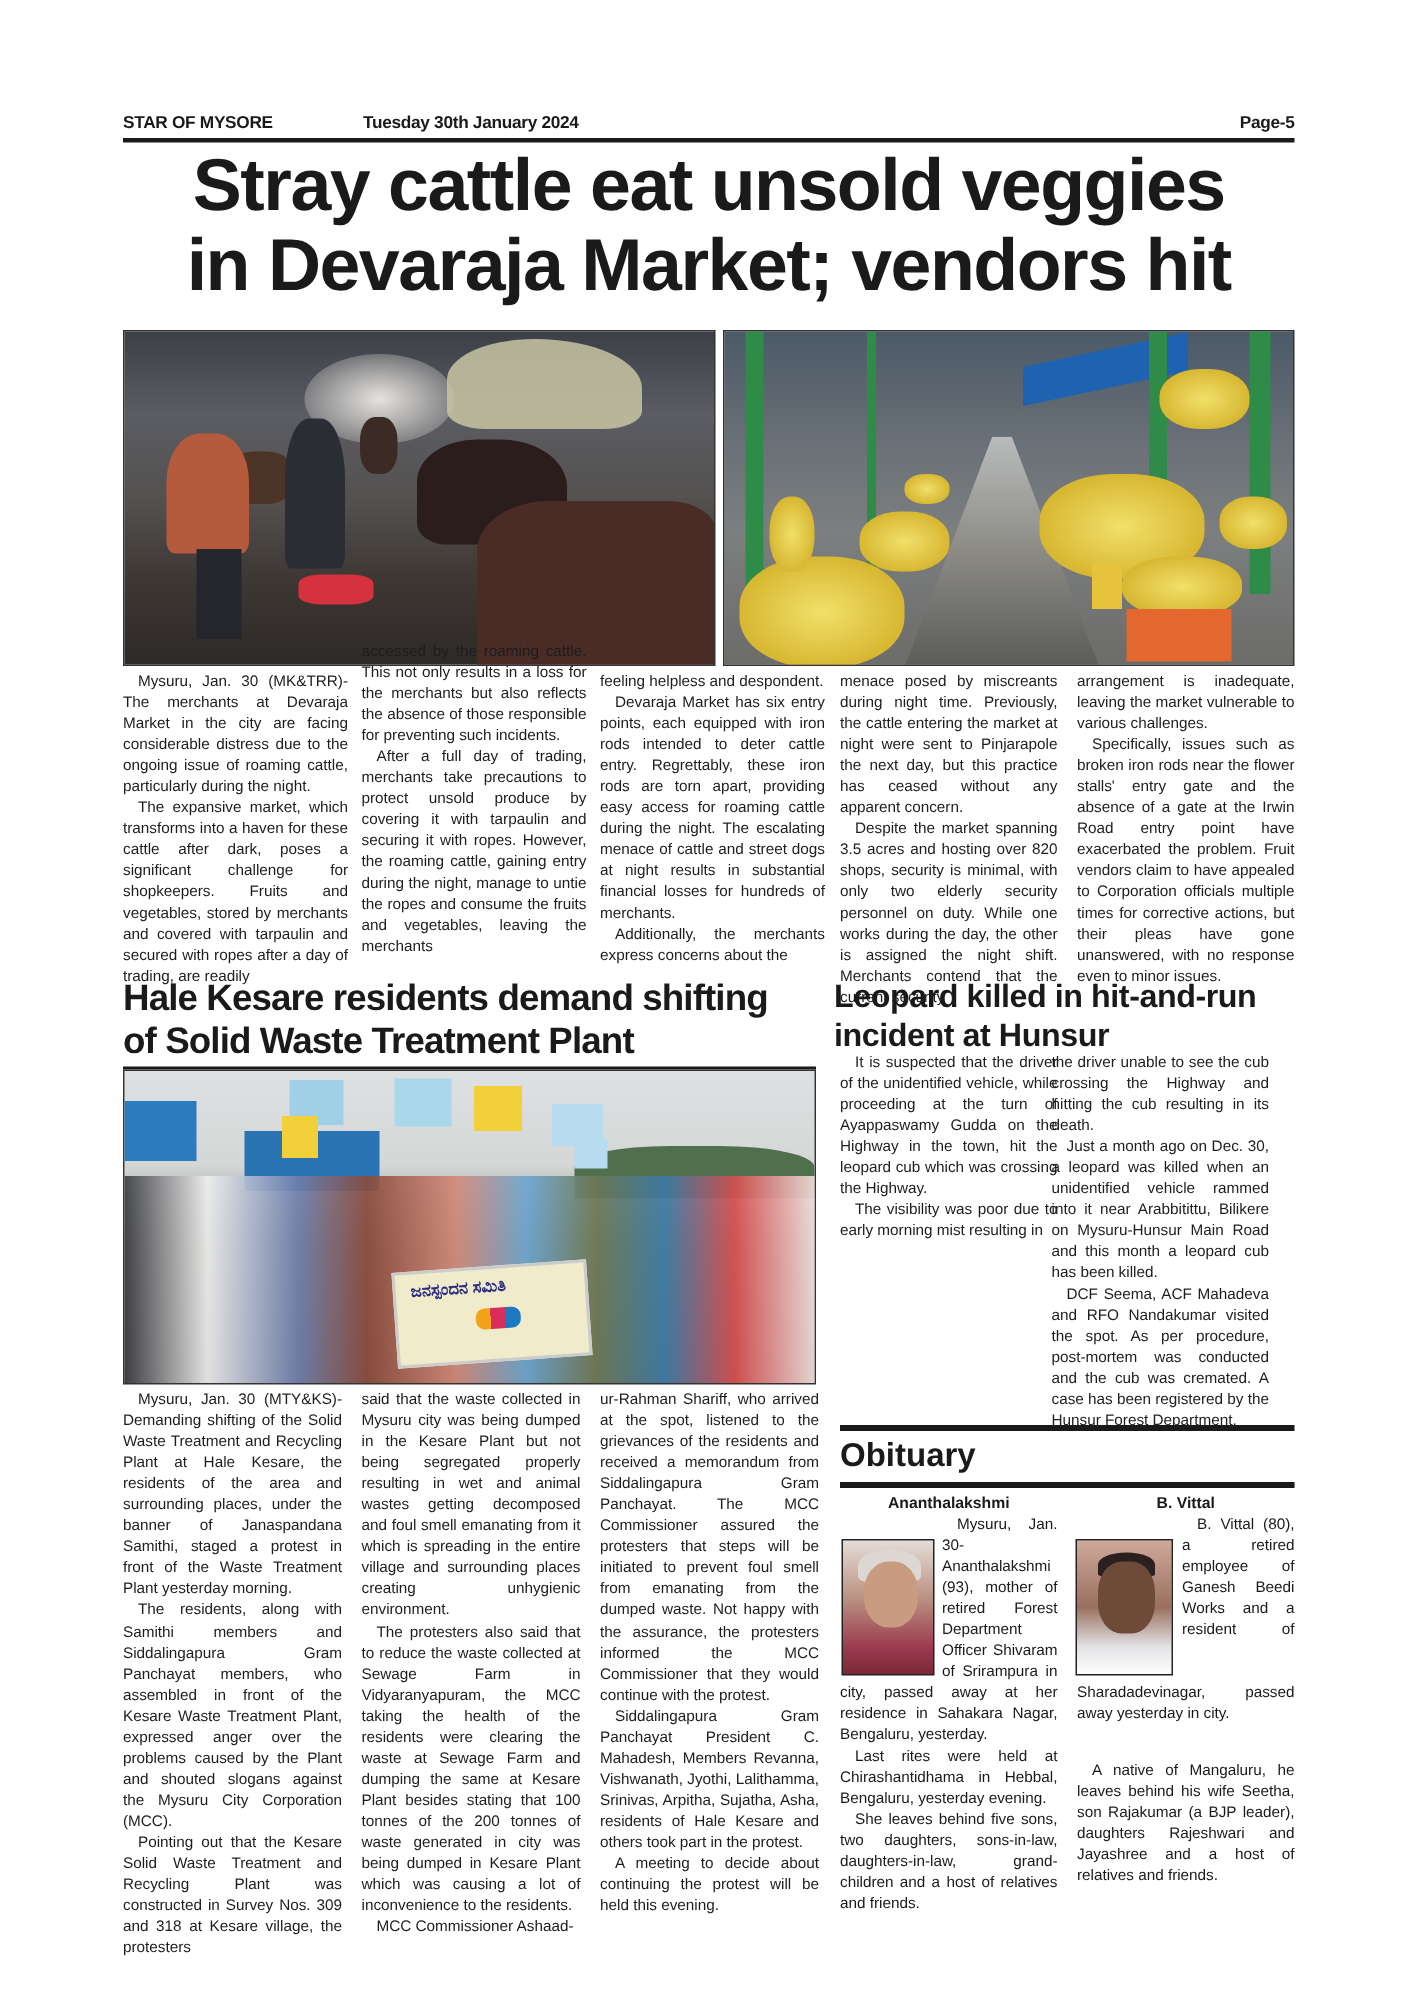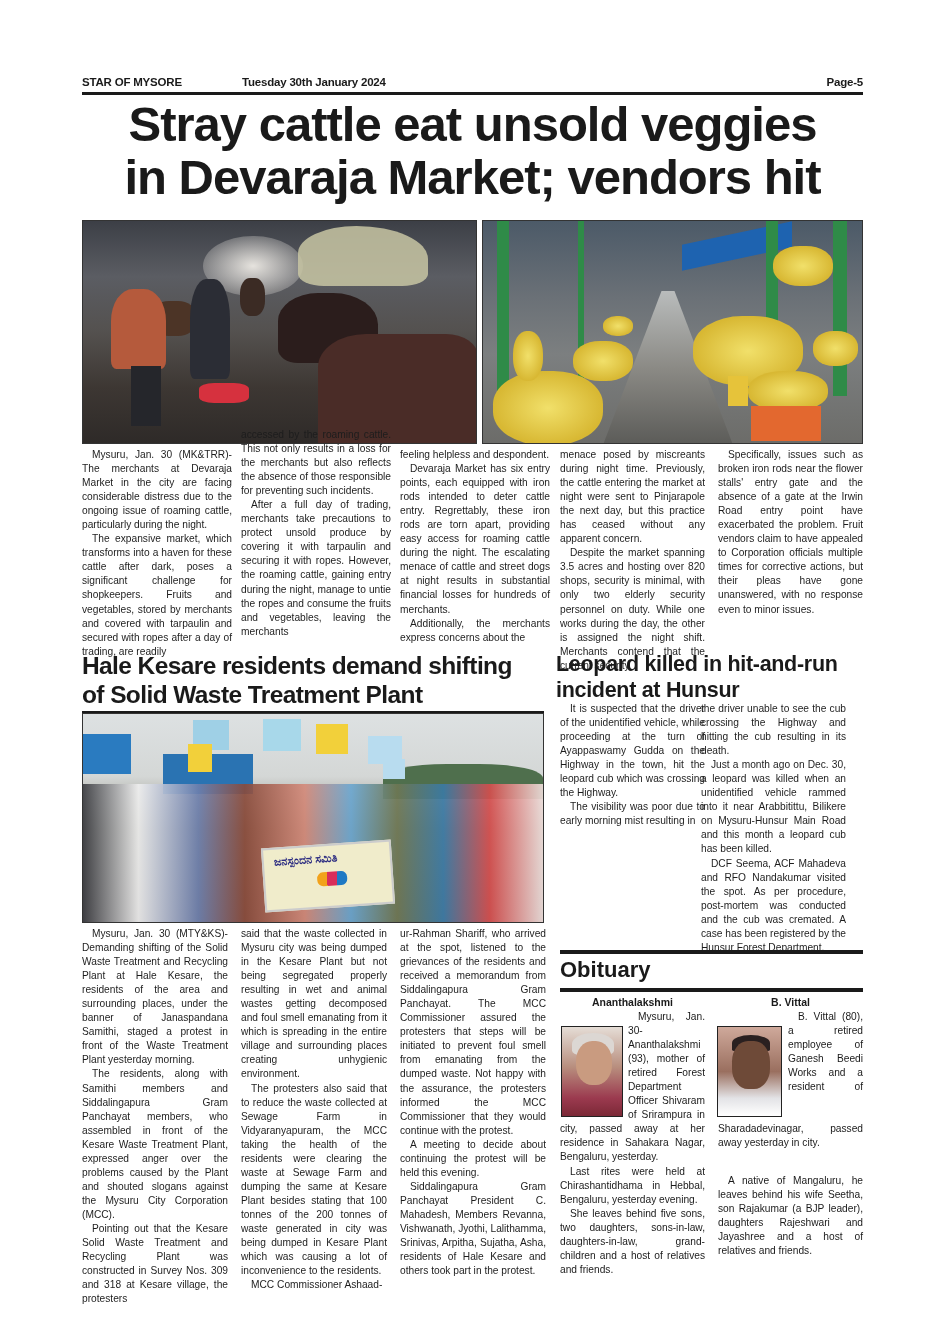--- a/index.html
+++ b/index.html
@@ -126,20 +126,21 @@
 <div class="col" style="left:400px; top:448px; width:150px;">
   <p class="noind">feeling helpless and despondent.</p>
   <p>Devaraja Market has six entry points, each equipped with iron rods intended to deter cattle entry. Regrettably, these iron rods are torn apart, providing easy access for roaming cattle during the night. The escalating menace of cattle and street dogs at night results in substantial financial losses for hundreds of merchants.</p>
   <p>Additionally, the merchants express concerns about the</p>
 </div>
 <div class="col" style="left:560px; top:448px; width:145px;">
   <p class="noind">menace posed by miscreants during night time. Previously, the cattle entering the market at night were sent to Pinjarapole the next day, but this practice has ceased without any apparent concern.</p>
   <p>Despite the market spanning 3.5 acres and hosting over 820 shops, security is minimal, with only two elderly security personnel on duty. While one works during the day, the other is assigned the night shift. Merchants contend that the current security</p>
 </div>
 <div class="col" style="left:718px; top:448px; width:145px;">
+  <p class="noind">arrangement is inadequate, leaving the market vulnerable to various challenges.</p>
   <p>Specifically, issues such as broken iron rods near the flower stalls' entry gate and the absence of a gate at the Irwin Road entry point have exacerbated the problem. Fruit vendors claim to have appealed to Corporation officials multiple times for corrective actions, but their pleas have gone unanswered, with no response even to minor issues.</p>
 </div>
 
 <div class="sub-head" style="left:82px; top:651px; width:462px; font-size:24.5px; line-height:29px;">
   <div>Hale Kesare residents demand shifting</div>
   <div>of Solid Waste Treatment Plant</div>
 </div>
 <div class="rule" style="left:82px; top:711px; width:462px; height:2px;"></div>
 
 <div class="photo ph-protest">
@@ -164,22 +165,22 @@
   <p>The residents, along with Samithi members and Siddalingapura Gram Panchayat members, who assembled in front of the Kesare Waste Treatment Plant, expressed anger over the problems caused by the Plant and shouted slogans against the Mysuru City Corporation (MCC).</p>
   <p>Pointing out that the Kesare Solid Waste Treatment and Recycling Plant was constructed in Survey Nos. 309 and 318 at Kesare village, the protesters</p>
 </div>
 <div class="col" style="left:241px; top:927px; width:146px;">
   <p class="noind">said that the waste collected in Mysuru city was being dumped in the Kesare Plant but not being segregated properly resulting in wet and animal wastes getting decomposed and foul smell emanating from it which is spreading in the entire village and surrounding places creating unhygienic environment.</p>
   <p>The protesters also said that to reduce the waste collected at Sewage Farm in Vidyaranyapuram, the MCC taking the health of the residents were clearing the waste at Sewage Farm and dumping the same at Kesare Plant besides stating that 100 tonnes of the 200 tonnes of waste generated in city was being dumped in Kesare Plant which was causing a lot of inconvenience to the residents.</p>
   <p>MCC Commissioner Ashaad-</p>
 </div>
 <div class="col" style="left:400px; top:927px; width:146px;">
   <p class="noind">ur-Rahman Shariff, who arrived at the spot, listened to the grievances of the residents and received a memorandum from Siddalingapura Gram Panchayat. The MCC Commissioner assured the protesters that steps will be initiated to prevent foul smell from emanating from the dumped waste. Not happy with the assurance, the protesters informed the MCC Commissioner that they would continue with the protest.</p>
+  <p>Siddalingapura Gram Panchayat President C. Mahadesh, Members Revanna, Vishwanath, Jyothi, Lalithamma, Srinivas, Arpitha, Sujatha, Asha, residents of Hale Kesare and others took part in the protest.</p>
   <p>A meeting to decide about continuing the protest will be held this evening.</p>
-  <p>Siddalingapura Gram Panchayat President C. Mahadesh, Members Revanna, Vishwanath, Jyothi, Lalithamma, Srinivas, Arpitha, Sujatha, Asha, residents of Hale Kesare and others took part in the protest.</p>
 </div>
 
 <div class="sub-head" style="left:556px; top:651px; width:310px; font-size:21.5px; line-height:26px; letter-spacing:-0.3px;">
   <div>Leopard killed in hit-and-run</div>
   <div>incident at Hunsur</div>
 </div>
 <div class="col" style="left:560px; top:702px; width:145px;">
   <p>It is suspected that the driver of the unidentified vehicle, while proceeding at the turn of Ayappaswamy Gudda on the Highway in the town, hit the leopard cub which was crossing the Highway.</p>
   <p>The visibility was poor due to early morning mist resulting in</p>
 </div>

